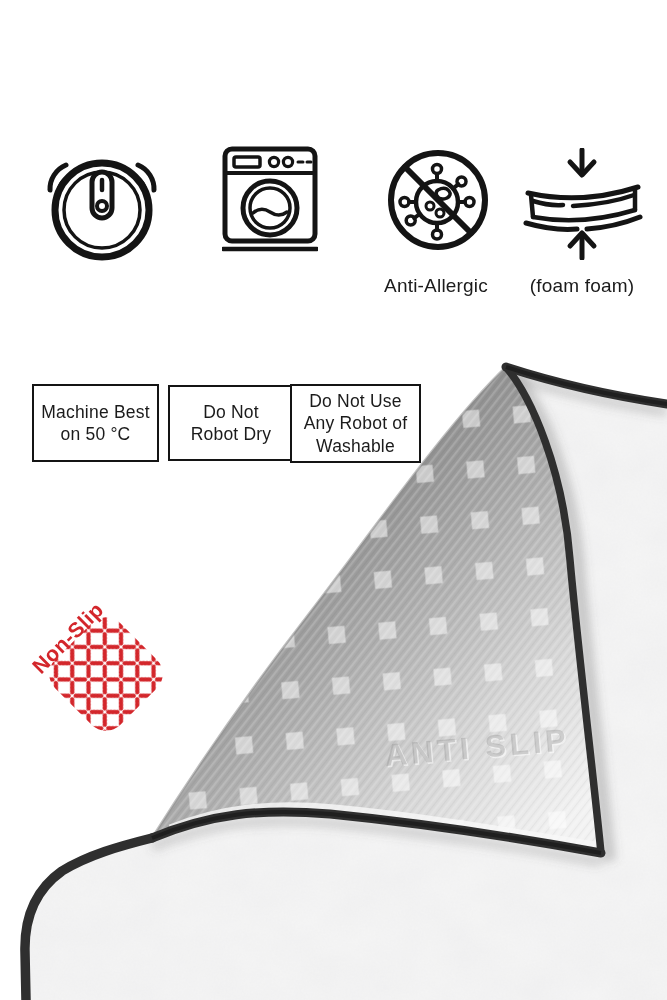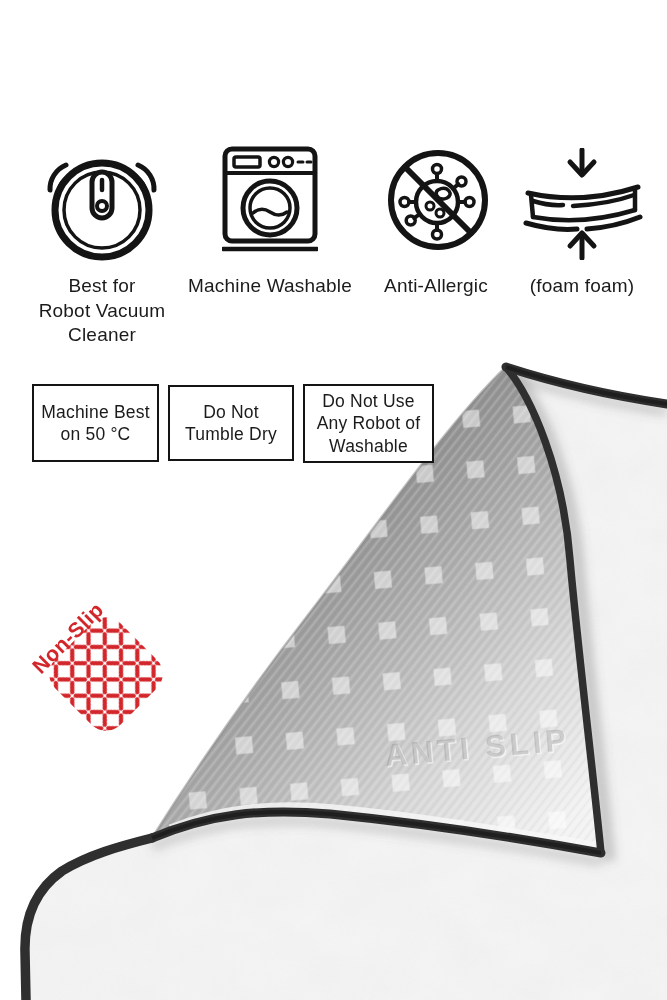--- a/index.html
+++ b/index.html
@@ -155,48 +155,40 @@
     <path class="ik" d="M52,58 Q88,56 113,47" stroke-width="4.5"></path>
     <path class="ik" d="M10,47 L12,69" stroke-width="4.5"></path>
     <path class="ik" d="M114,41 L114,62" stroke-width="4.5"></path>
     <path class="ik" d="M12,69 Q61,78 114,62" stroke-width="4.5"></path>
     <path class="ik" d="M5,75 Q33,83 56,81" stroke-width="5"></path>
     <path class="ik" d="M66,81 Q94,79 119,69" stroke-width="5"></path>
     <path class="ik" d="M61,110 V88" stroke-width="5"></path>
     <path class="ik" d="M49,98 L61,85 L73,98" stroke-width="5"></path>
   </svg>
 
-  <div class="feature-label" style="left:12px;top:274px;width:180px">
-    <span>Best for</span>
-    <span>Robot Vacuum</span>
-    <span>Cleaner</span>
-  </div>
-  <div class="feature-label" style="left:180px;top:274px;width:180px">
-    <span>Machine Washable</span>
-  </div>
   <div class="feature-label" style="left:356px;top:274px;width:160px">
     <span>Anti-Allergic</span>
   </div>
   <div class="feature-label" style="left:498px;top:274px;width:168px">
     <span>(foam foam)</span>
   </div>
 
   <div class="care-box" style="left:32px;top:384px;width:123px;height:74px">
     <div>
       <span>Machine Best</span>
       <span>on 50 °C</span>
     </div>
   </div>
   <div class="care-box" style="left:168px;top:385px;width:122px;height:72px">
     <div>
       <span>Do Not</span>
-      <span>Tumble Dry</span>
+      <span>Robot Dry</span>
     </div>
   </div>
-  <div class="care-box" style="left:303px;top:384px;width:127px;height:75px">
+  <div class="care-box" style="left:290px;top:384px;width:127px;height:75px">
     <div>
       <span>Do Not Use</span>
       <span>Any Robot of</span>
       <span>Washable</span>
     </div>
   </div>
 
   <div class="nonslip-label">Non-Slip</div>
   <svg class="abs" style="left:40px;top:610px" width="130" height="130" viewBox="0 0 130 130">
     <defs>

